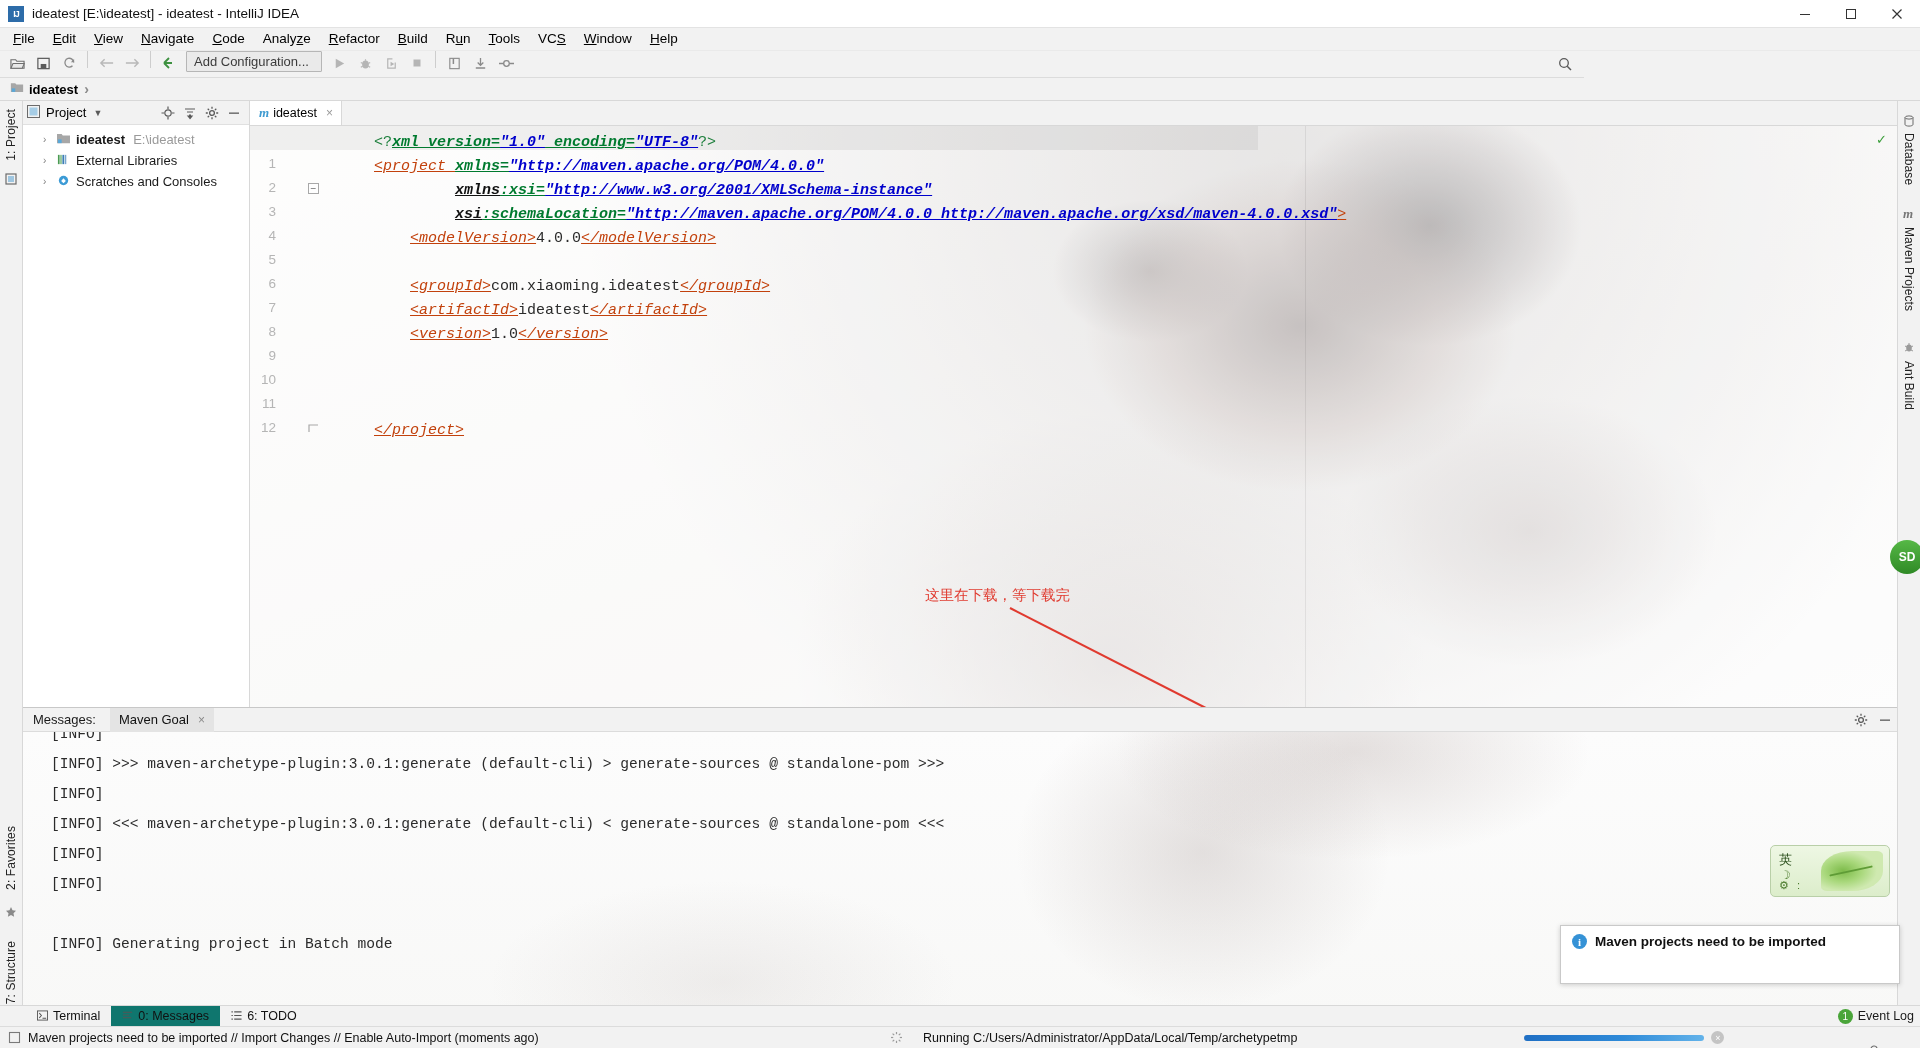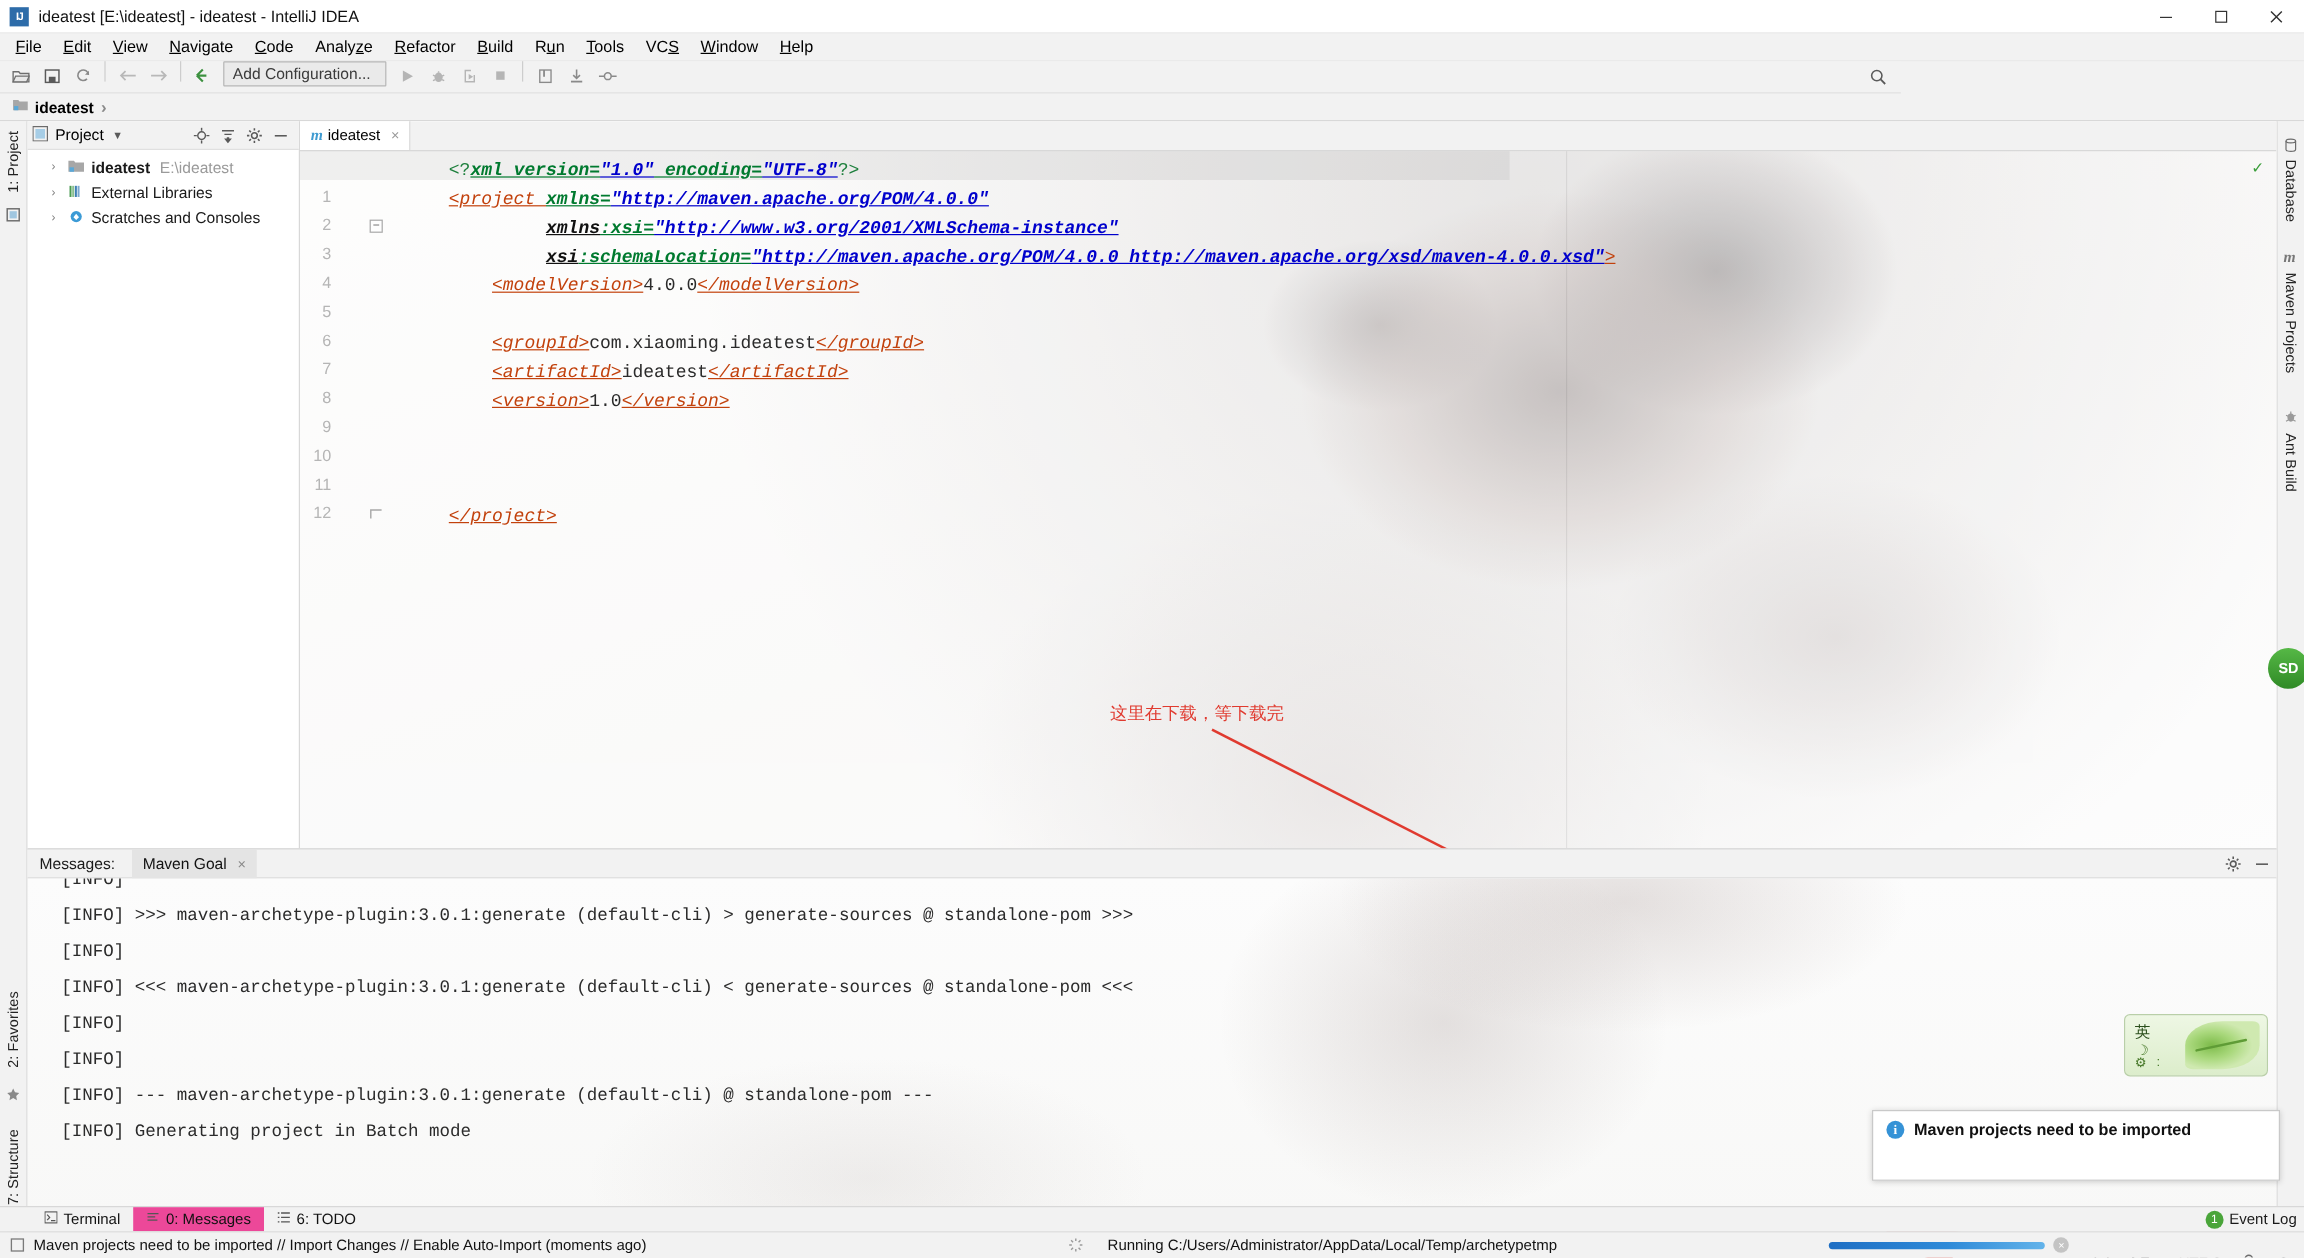--- a/index.html
+++ b/index.html
@@ -261,21 +261,21 @@
     align-items:center; justify-content:center;
   }
 
   
   .bottomstrip {
     position:absolute; left:0; top:1005px; width:1920px; height:21px;
     background:#f2f2f2; display:flex; align-items:center; padding-left:26px;
     border-top:1px solid #d8d8d8;
   }
   .btool { display:flex; align-items:center; height:21px; padding:0 11px; font-size:12.5px; color:#111;}
-  .btool.active { background:#ec4899; }
+  .btool.active { background:#0f766e; }
   .btool .bi { margin-right:5px; color:#555; font-size:11px; }
   .bottomstrip .right { margin-left:auto; display:flex; align-items:center; padding-right:6px;}
   .evtlog { display:flex; align-items:center; font-size:12.5px; }
   .evtbadge {
     width:15px; height:15px; border-radius:50%; background:#4aa53a; color:#fff;
     font-size:10px; display:flex; align-items:center; justify-content:center; margin-right:5px;
   }
 
   
   .statusbar {
@@ -644,21 +644,20 @@
       </span>
     </div>
     <div class="console">
       <div class="console-bg"></div>
       <div class="cline" style="top:-6px;">[INFO]</div>
       <div class="cline" style="top:24px;">[INFO] &gt;&gt;&gt; maven-archetype-plugin:3.0.1:generate (default-cli) &gt; generate-sources @ standalone-pom &gt;&gt;&gt;</div>
       <div class="cline" style="top:54px;">[INFO]</div>
       <div class="cline" style="top:84px;">[INFO] &lt;&lt;&lt; maven-archetype-plugin:3.0.1:generate (default-cli) &lt; generate-sources @ standalone-pom &lt;&lt;&lt;</div>
       <div class="cline" style="top:114px;">[INFO]</div>
       <div class="cline" style="top:144px;">[INFO]</div>
-      <div class="cline" style="top:174px;">[INFO] --- maven-archetype-plugin:3.0.1:generate (default-cli) @ standalone-pom ---</div>
       <div class="cline" style="top:204px;">[INFO] Generating project in Batch mode</div>
       <div class="conscroll">
         <div class="thumb"></div>
       </div>
     </div>
   </div>
 
   <div class="sdbubble">SD</div>
 
   <div class="ime">

